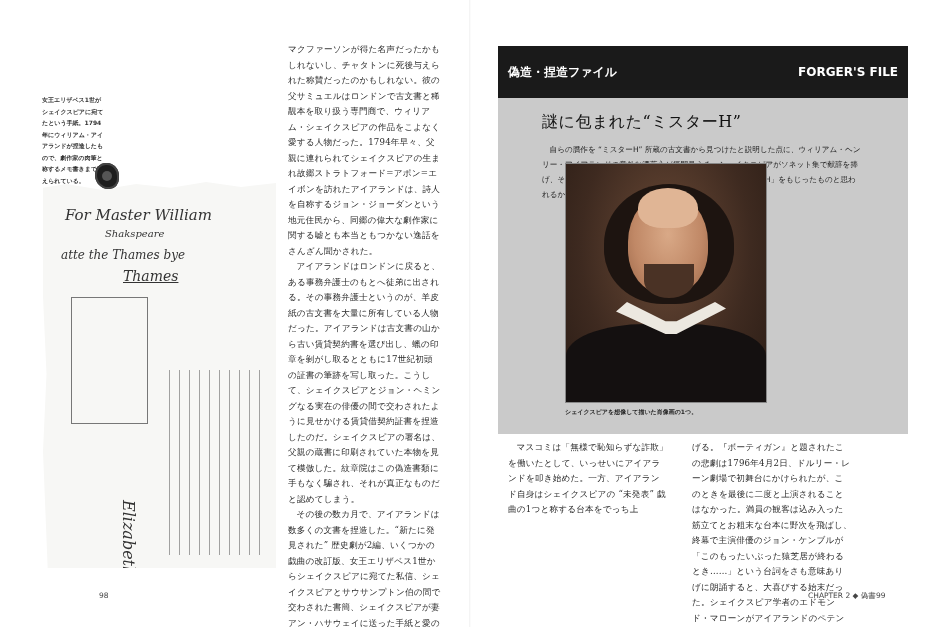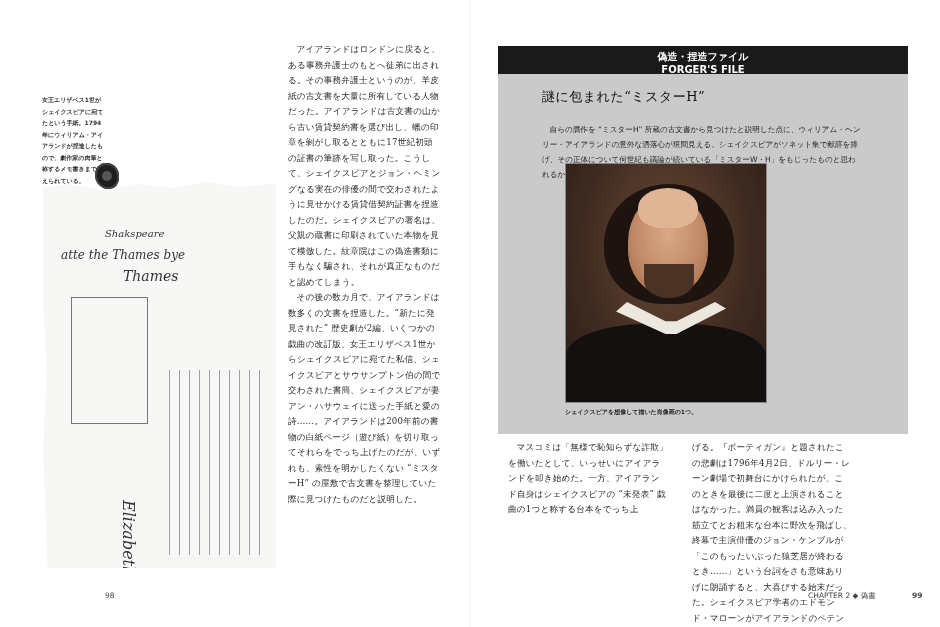--- a/index.html
+++ b/index.html
@@ -27,22 +27,22 @@
   .seal { position:absolute; left:95px; top:163px; width:24px; height:26px; background:#1e1e1e;
           border-radius:45% 50% 40% 55%; box-shadow:0 0 0 2px #444 inset; }
   .seal::after { content:""; position:absolute; left:7px; top:8px; width:10px; height:10px; border-radius:50%;
                  background:#555; }
   .ms-inner-box { position:absolute; left:28px; top:117px; width:75px; height:125px; border:1px solid #777; }
   .script { position:absolute; font-family:"DejaVu Serif", serif; font-style:italic; color:#333; }
 
   
   .forger-box { position:absolute; left:28px; top:46px; width:410px; height:388px; background:#cacaca; }
   .forger-header { height:20px; background:#1a1a1a; color:#fff; display:flex; justify-content:space-between;
-                   align-items:center; padding:4px 10px; font-family:"DejaVu Sans", sans-serif; font-weight:bold; font-size:10px;flex-direction:column; }
-  .forger-title { margin:14px 0 16px 44px; font-family:"DejaVu Serif", serif; font-size:13px; color:#111; letter-spacing:0.5px; }
+                   align-items:center; padding:16px 10px; font-family:"DejaVu Sans", sans-serif; font-weight:bold; font-size:12px; }
+  .forger-title { margin:14px 0 9px 44px; font-family:"DejaVu Serif", serif; font-size:16px; color:#111; letter-spacing:0.5px; }
   .forger-lead { margin:8px 0 0 44px; width:320px; font-family:"DejaVu Sans", sans-serif; font-size:7.6px;
                  line-height:15px; color:#222; text-indent:1em; }
   .portrait { position:absolute; left:67px; top:117px; width:200px; height:238px; border:1px solid #888;
               background:radial-gradient(ellipse at 50% 35%, #6b4a36 0%, #3e2a20 60%, #2a1c15 100%); overflow:hidden; }
   .hair { position:absolute; left:38px; top:20px; width:130px; height:120px; border-radius:50% 50% 45% 45%;
           background:#1d1410; }
   .face { position:absolute; left:62px; top:30px; width:80px; height:100px; border-radius:48% 48% 44% 44%;
           background:radial-gradient(ellipse at 50% 40%, #d9a987 0%, #c08866 60%, #9a6648 100%); }
   .forehead { position:absolute; left:72px; top:24px; width:60px; height:40px; border-radius:50% 50% 40% 40%;
               background:#e0b595; }
@@ -56,38 +56,40 @@
 
   .folio { position:absolute; top:591px; font-family:"DejaVu Sans", sans-serif; font-size:7.5px; color:#444; }
 </style>
 </head>
 <body>
 
 <div class="page left-page">
   <div class="sidecap">女王エリザベス1世がシェイクスピアに宛てたという手紙。1794年にウィリアム・アイアランドが捏造したもので、劇作家の肉筆と称するメモ書きまで添えられている。</div>
 
   <div class="manuscript">
+    <div class="script" style="left:22px;top:26px;font-size:15px;">For Master William</div>
     <div class="script" style="left:62px;top:48px;font-size:10px;">Shakspeare</div>
     <div class="script" style="left:18px;top:68px;font-size:12px;">atte the Thames bye</div>
-    <div class="script" style="left:80px;top:88px;font-size:14px;">Thames</div>
+    <div class="script" style="left:80px;top:88px;font-size:14px;text-decoration:underline;">Thames</div>
     <div class="ms-inner-box"></div>
     <div class="script" style="left:95px;top:320px;font-size:16px;transform:rotate(90deg);transform-origin:left top;">Elizabeth R.</div>
     <div style="position:absolute;left:120px;top:190px;width:105px;height:185px;
                 background:repeating-linear-gradient(90deg,#f7f7f5 0,#f7f7f5 6px,#5a5a5a 6px,#5a5a5a 7px,#f7f7f5 7px,#f7f7f5 10px);opacity:0.55;"></div>
   </div>
   <div class="seal"></div>
 
 
   <div class="body-col" style="left:288px;top:42px;width:153px;">
+    <p class="noindent">マクファーソンが得た名声だったかもしれないし、チャタトンに死後与えられた称賛だったのかもしれない。彼の父サミュエルはロンドンで古文書と稀覯本を取り扱う専門商で、ウィリアム・シェイクスピアの作品をこよなく愛する人物だった。1794年早々、父親に連れられてシェイクスピアの生まれ故郷ストラトフォード=アポン=エイボンを訪れたアイアランドは、詩人を自称するジョン・ジョーダンという地元住民から、同郷の偉大な劇作家に関する嘘とも本当ともつかない逸話をさんざん聞かされた。</p>
     <p>アイアランドはロンドンに戻ると、ある事務弁護士のもとへ徒弟に出される。その事務弁護士というのが、羊皮紙の古文書を大量に所有している人物だった。アイアランドは古文書の山から古い賃貸契約書を選び出し、蠟の印章を剝がし取るとともに17世紀初頭の証書の筆跡を写し取った。こうして、シェイクスピアとジョン・ヘミングなる実在の俳優の間で交わされたように見せかける賃貸借契約証書を捏造したのだ。シェイクスピアの署名は、父親の蔵書に印刷されていた本物を見て模倣した。紋章院はこの偽造書類に手もなく騙され、それが真正なものだと認めてしまう。</p>
     <p>その後の数カ月で、アイアランドは数多くの文書を捏造した。“新たに発見された” 歴史劇が2編、いくつかの戯曲の改訂版、女王エリザベス1世からシェイクスピアに宛てた私信、シェイクスピアとサウサンプトン伯の間で交わされた書簡、シェイクスピアが妻アン・ハサウェイに送った手紙と愛の詩……。アイアランドは200年前の書物の白紙ページ（遊び紙）を切り取ってそれらをでっち上げたのだが、いずれも、素性を明かしたくない “ミスターH” の屋敷で古文書を整理していた際に見つけたものだと説明した。</p>
 
   </div>
 
-  <div class="folio" style="left:58px;padding-left:47px;">98</div>
+  <div class="folio" style="left:52px;padding-left:47px;">98</div>
 </div>
 
 <div class="gutter"></div>
 
 <div class="page right-page">
   <div class="forger-box">
     <div class="forger-header">
       <span>偽造・捏造ファイル</span>
       <span>FORGER'S FILE</span>
     </div>
@@ -107,14 +109,14 @@
 
   <div class="body-col" style="left:38px;top:440px;width:160px;">
     <p>マスコミは「無様で恥知らずな詐欺」を働いたとして、いっせいにアイアランドを叩き始めた。一方、アイアランド自身はシェイクスピアの “未発表” 戯曲の1つと称する台本をでっち上</p>
   </div>
 
   <div class="body-col" style="left:222px;top:440px;width:160px;">
     <p class="noindent">げる。『ボーティガン』と題されたこの悲劇は1796年4月2日、ドルリー・レーン劇場で初舞台にかけられたが、このときを最後に二度と上演されることはなかった。満員の観客は込み入った筋立てとお粗末な台本に野次を飛ばし、終幕で主演俳優のジョン・ケンブルが「このもったいぶった猿芝居が終わるとき……」という台詞をさも意味ありげに朗誦すると、大喜びする始末だった。シェイクスピア学者のエドモンド・マローンがアイアランドのペテンを詳細に暴く</p>
   </div>
 
   <div class="folio" style="left:338px;">CHAPTER 2 ◆ 偽書</div>
-  <div class="folio" style="left:442px;font-weight:bold;">99</div>
+  <div class="folio" style="left:406px;">99</div>
 </div>
 
 </body></html>

